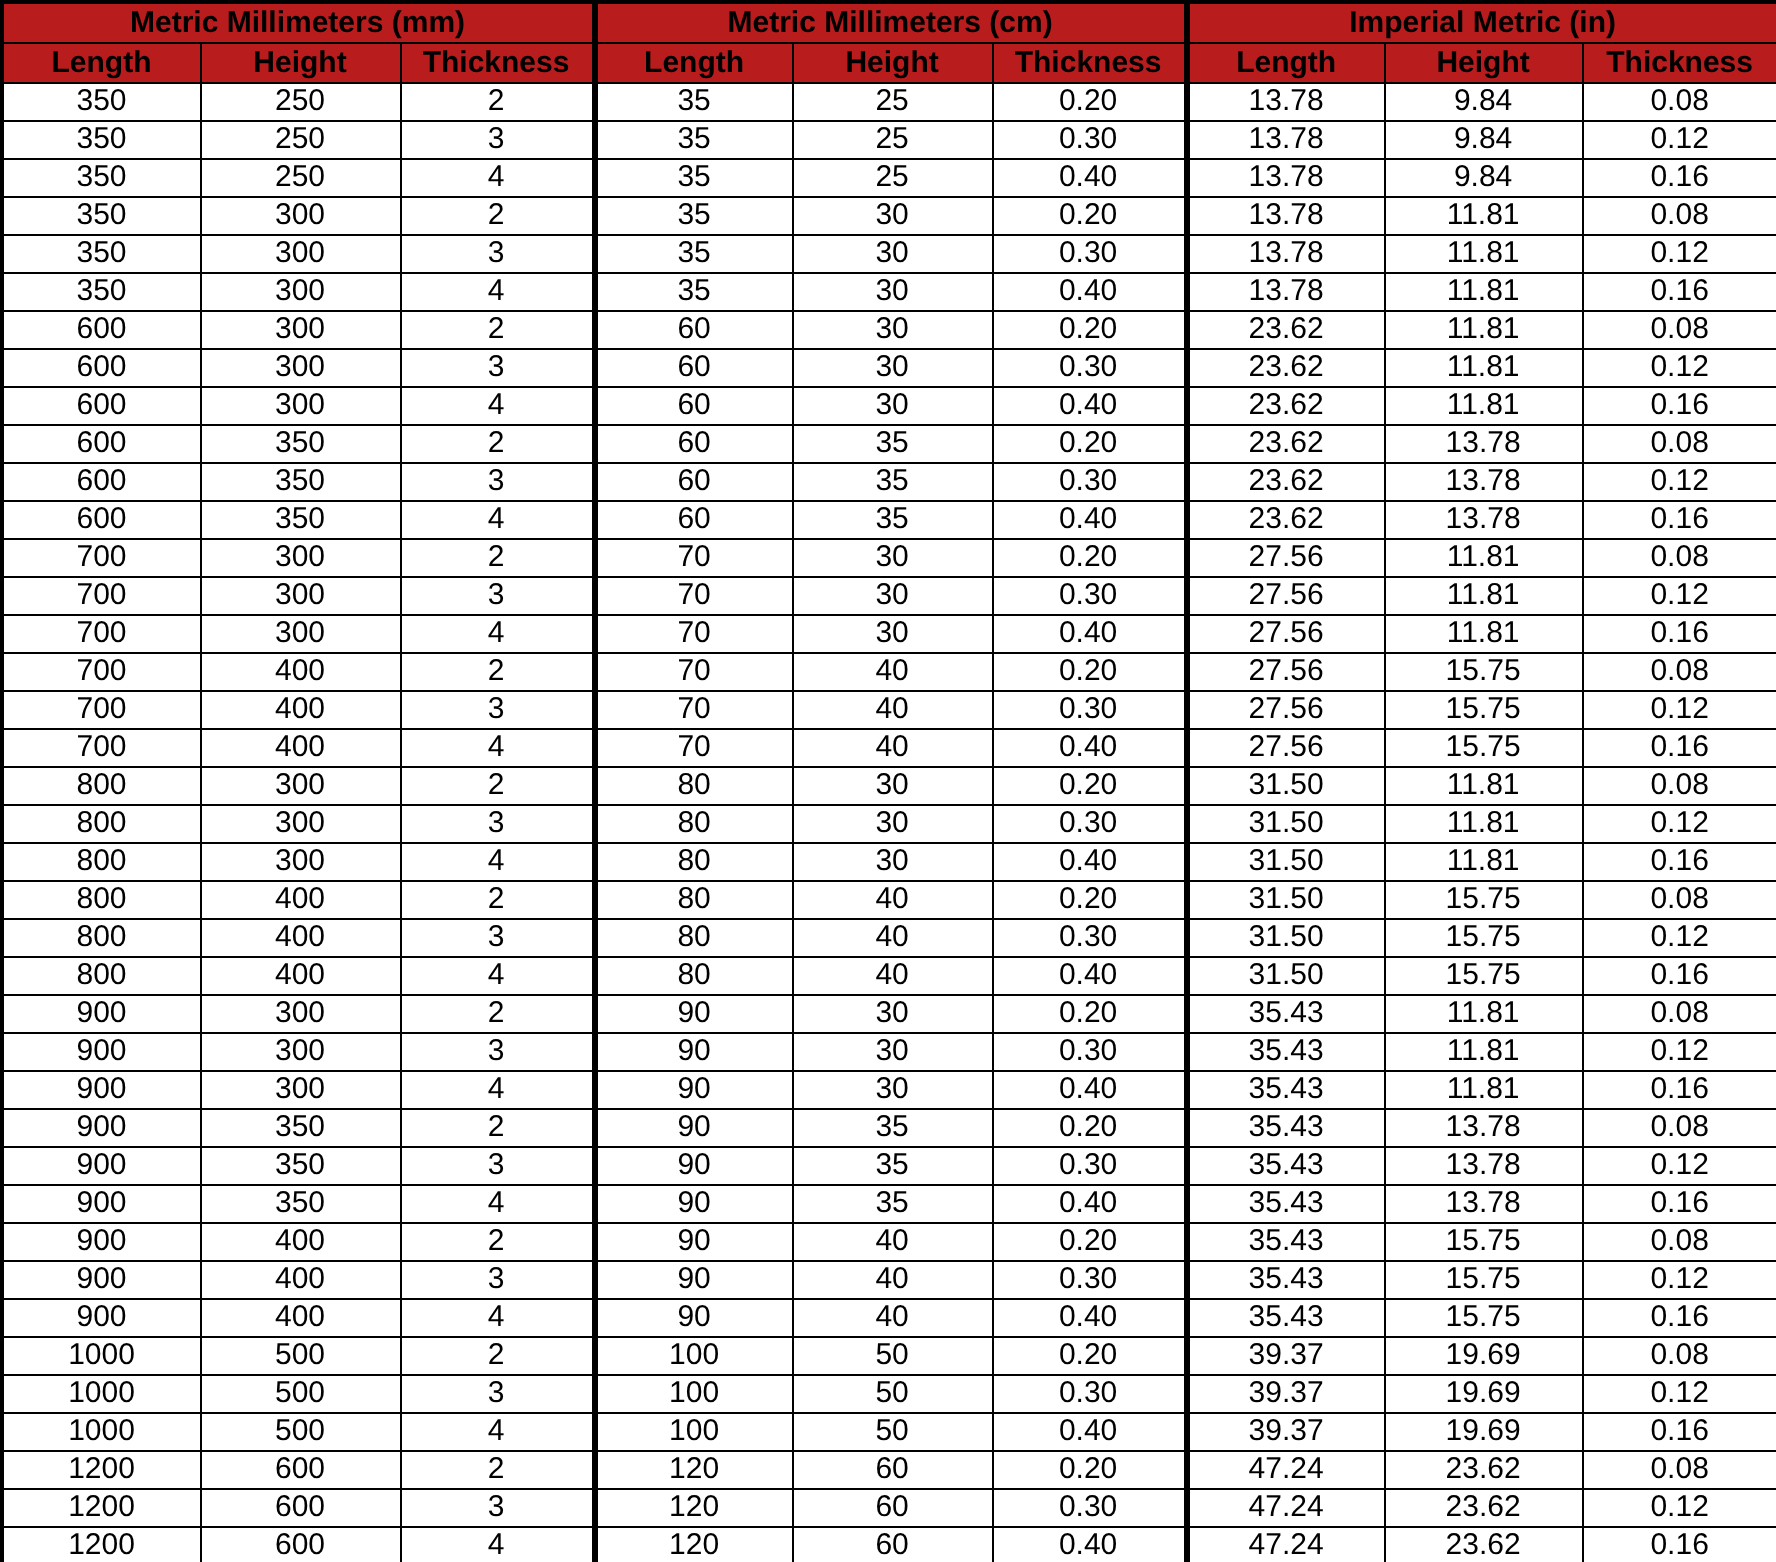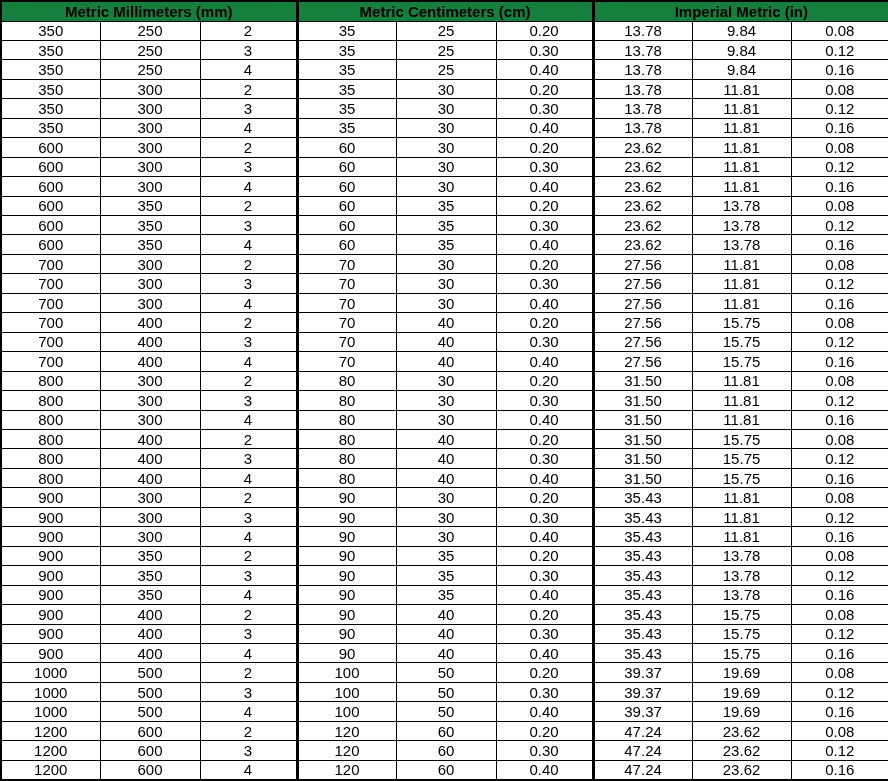--- a/index.html
+++ b/index.html
@@ -20,21 +20,21 @@
     text-align: center;
     vertical-align: middle;
     padding: 0;
     font-size: 15px;
     color: #000000;
     background: #ffffff;
     overflow: hidden;
     white-space: nowrap;
   }
   .size-table thead th {
-    background: #15803d;
+    background: #b91c1c;
     font-weight: bold;
     margin-left: 31px;
   }
   .size-table thead tr { height: 20px; }
   .size-table tbody tr { height: 19px; }
   
   .size-table .grp { border-left: 3px solid #000000; }
 </style>
 </head>
 <body>
@@ -47,22 +47,33 @@
     <col style="width:99px">
       <col style="width:100px">
       <col style="width:97px">
     <col style="width:99px">
       <col style="width:99px">
       <col style="width:98px">
   </colgroup>
   <thead>
     <tr>
       <th colspan="3">Metric Millimeters (mm)</th>
-      <th colspan="3" class="grp">Metric Centimeters (cm)</th>
+      <th colspan="3" class="grp">Metric Millimeters (cm)</th>
       <th colspan="3" class="grp">Imperial Metric (in)</th>
+    </tr>
+    <tr>
+      <th>Length</th>
+      <th>Height</th>
+      <th>Thickness</th>
+      <th class="grp">Length</th>
+      <th>Height</th>
+      <th>Thickness</th>
+      <th class="grp">Length</th>
+      <th>Height</th>
+      <th>Thickness</th>
     </tr>
   </thead>
   <tbody>
       <tr>
         <td>350</td>
         <td>250</td>
         <td>2</td>
         <td class="grp">35</td>
         <td>25</td>
         <td>0.20</td>

